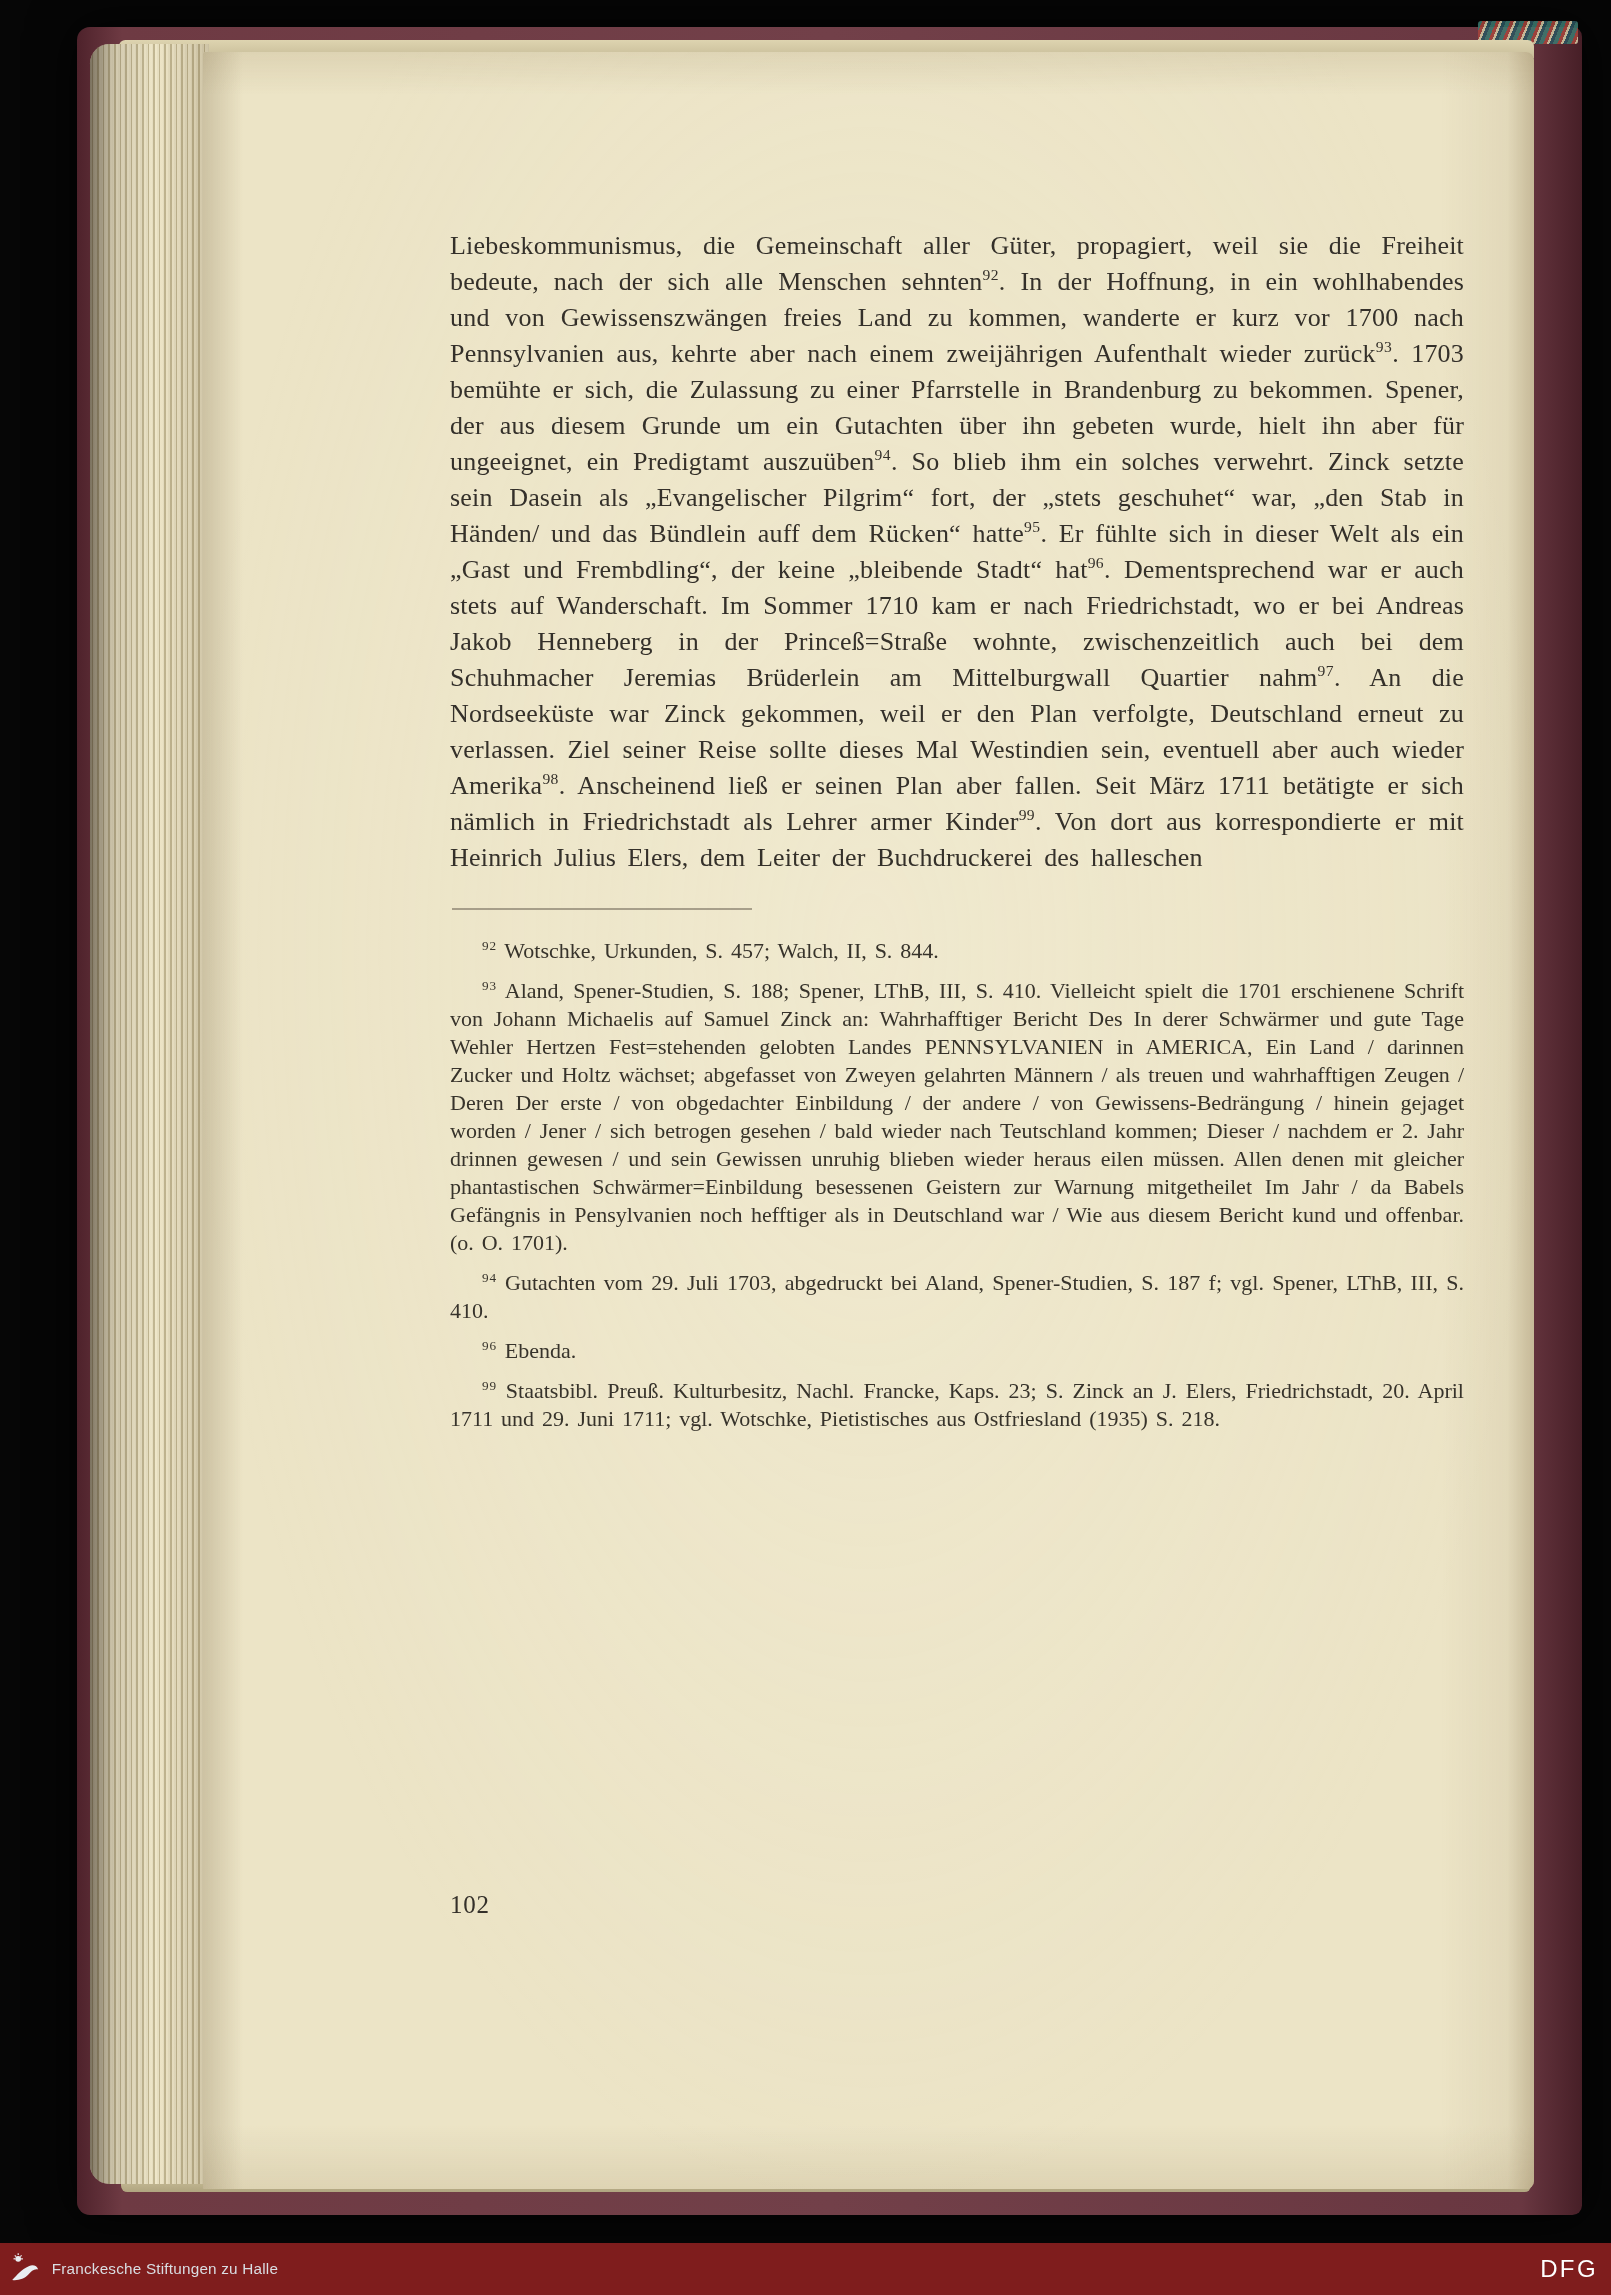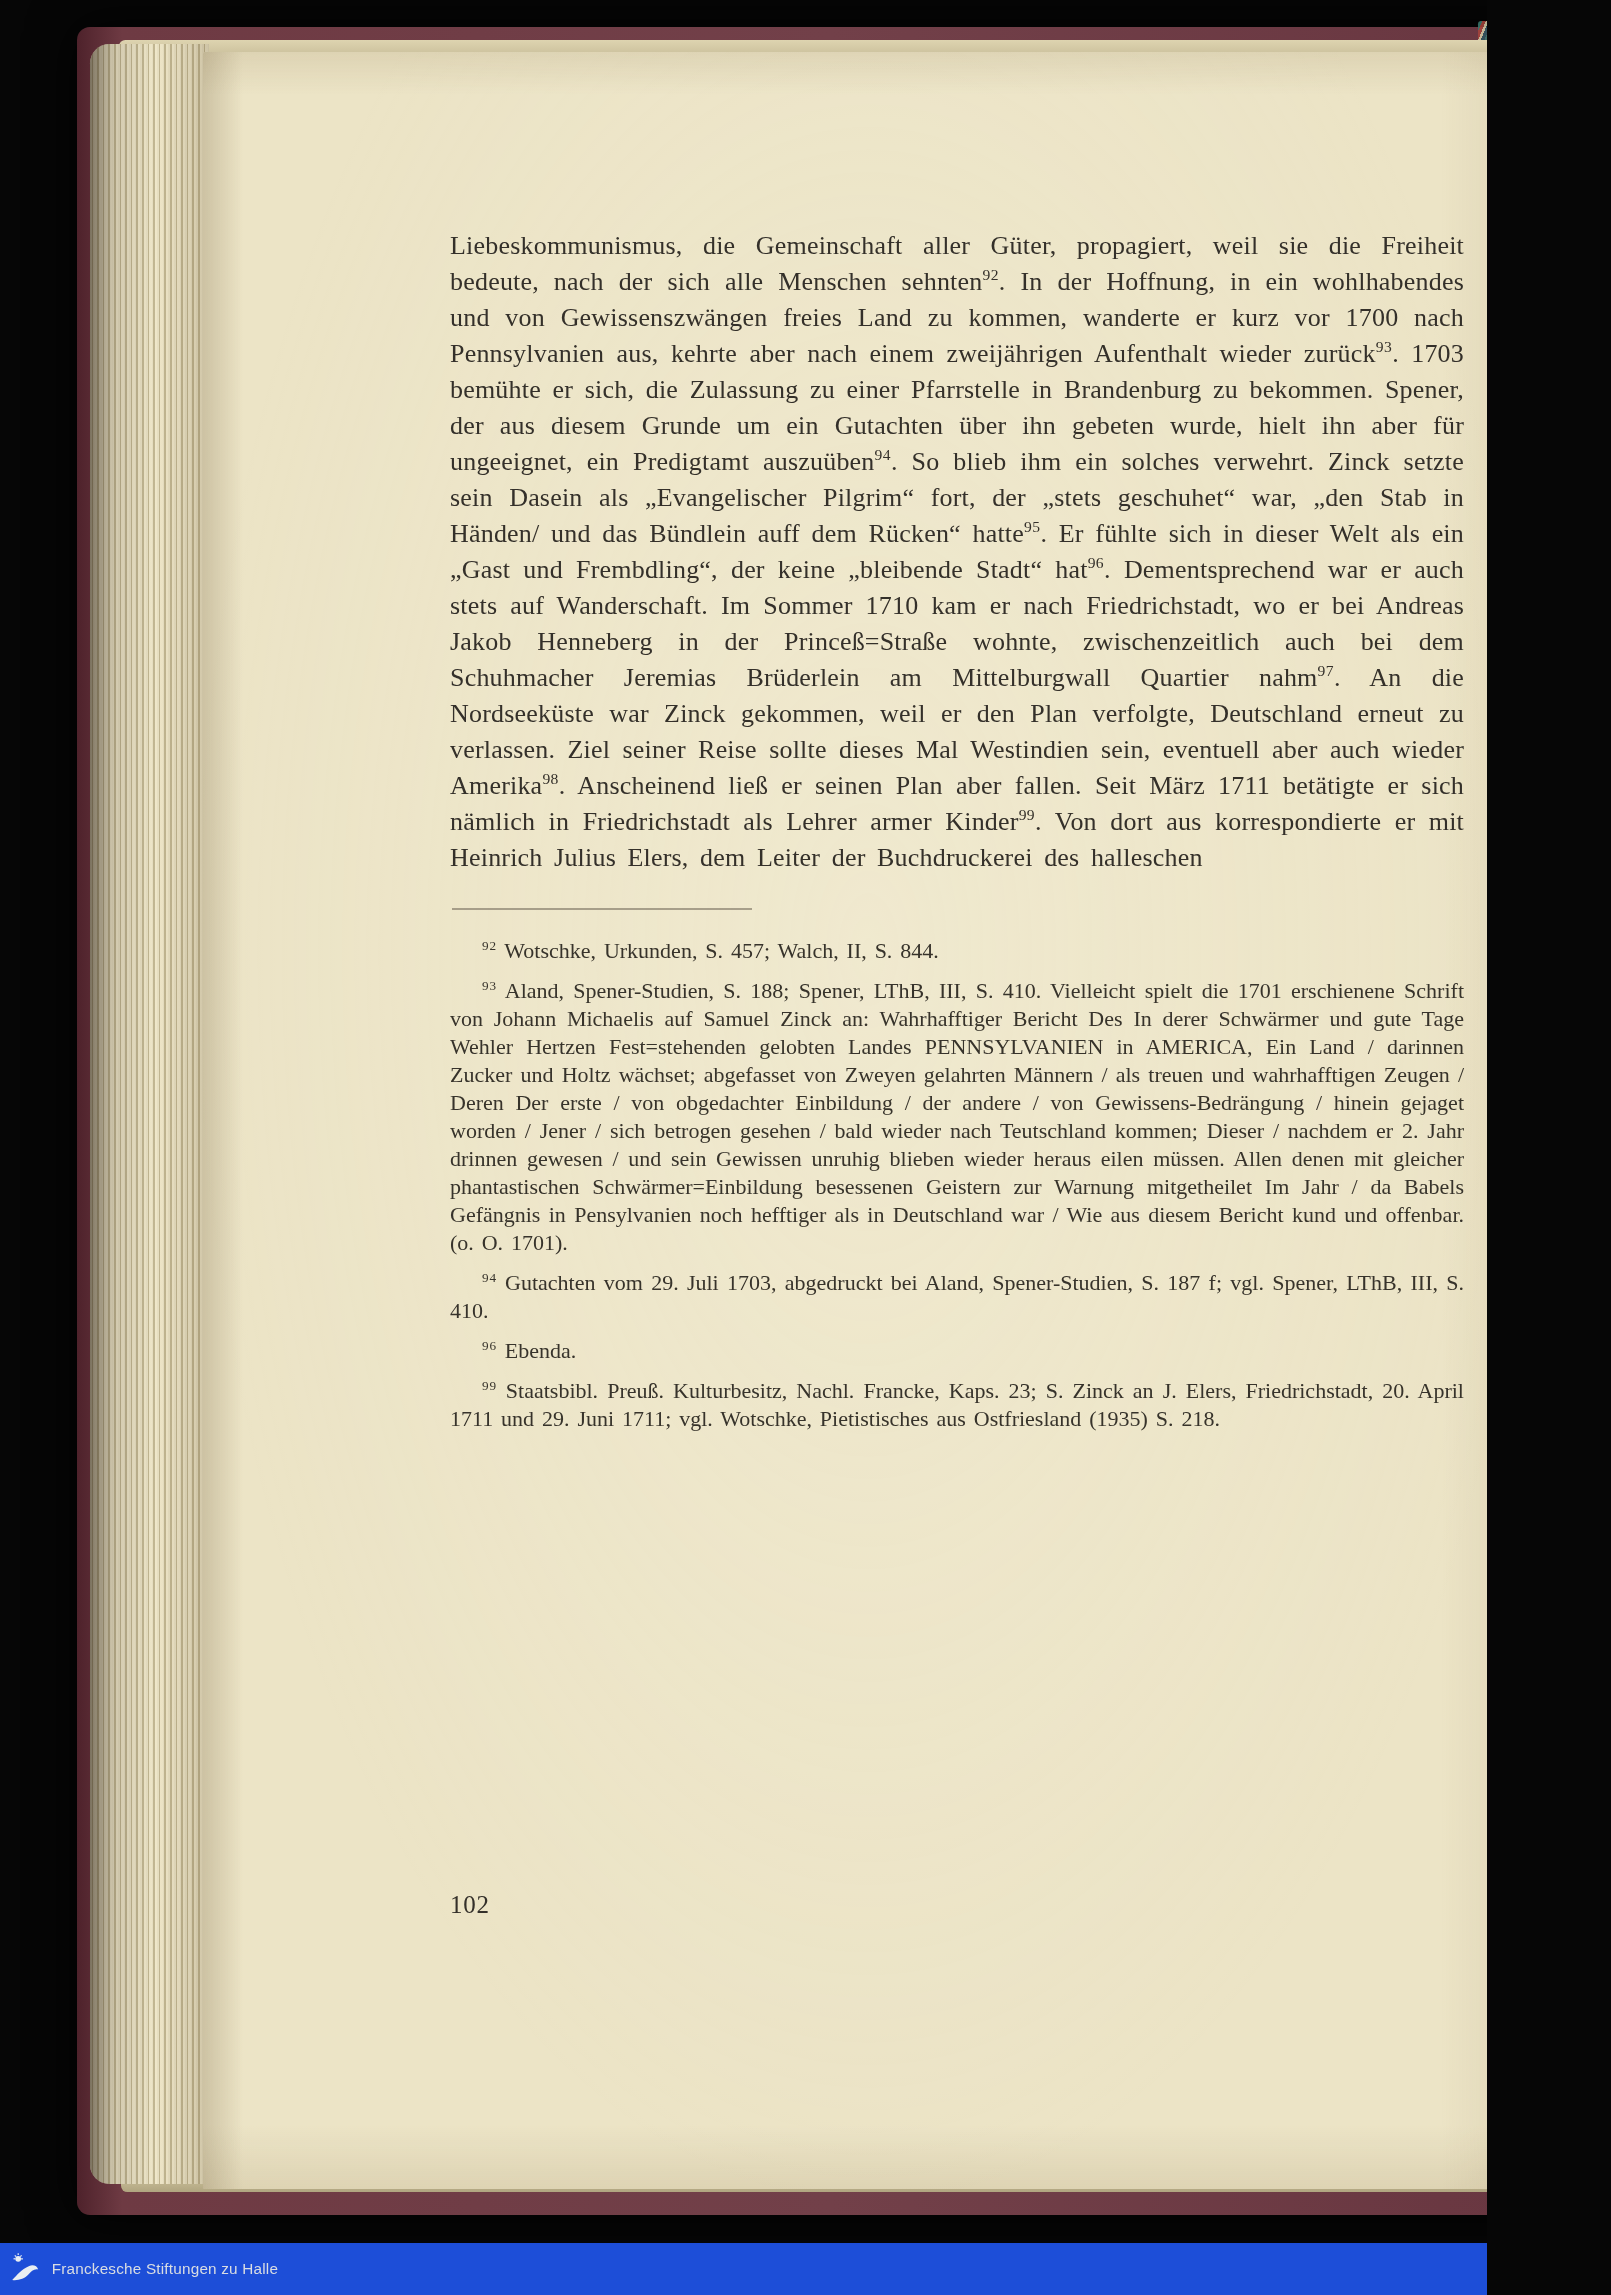--- a/index.html
+++ b/index.html
@@ -1,18 +1,18 @@
 <!DOCTYPE html>
 <html style="font-size:13px"><head>
 <meta charset="utf-8">
 <style>
   * { margin:0; padding:0; box-sizing:border-box; }
   html,body { background:#060606; }
   #scene {
-    position:relative; width:1487px; height:2295px;
+    position:relative; width:1611px; height:2295px;
     background:#060606; overflow:hidden;
     font-family:"Liberation Serif", serif;
   }
   
   .cover {
     position:absolute; left:77px; top:27px; width:1505px; height:2188px;
     background:linear-gradient(90deg,#4e222b 0,#6e3a43 3%,#724049 50%,#693741 96%,#471f27 100%);
     border-radius:13px 9.7px 9.7px 13px;
     box-shadow:0 0 48px rgba(0,0,0,.9);
   }
@@ -77,21 +77,21 @@
     text-indent:32px; word-spacing:2.4px; color:#37332b;margin-top:12px;
   }
   .footnote sup.fnref { letter-spacing:0.8px; }
   .page-number {
     position:absolute; left:247px; top:1839px;
     font-size:25px; color:#34302a; letter-spacing:0.8px;
   }
   
   .footer-bar {
     position:absolute; left:0; bottom:0; width:1611px; height:52px;
-    background:#1d4ed8; display:flex; align-items:center; justify-content:space-between;
+    background:#7f1d1d; display:flex; align-items:center; justify-content:space-between;
     padding:0 13px 0 8px;
     font-family:"Liberation Sans", sans-serif;
   }
   .footer-left { display:flex; align-items:center; gap:9.7px; }
   .fs-logo { width:34px; height:34px; display:block; }
   .fs-text { color:#d9dde2; font-size:15.3px; letter-spacing:0.2px; }
   .dfg {
     color:#ffffff; font-size:24px; font-weight:normal; letter-spacing:2.4px;
   }
 </style>

